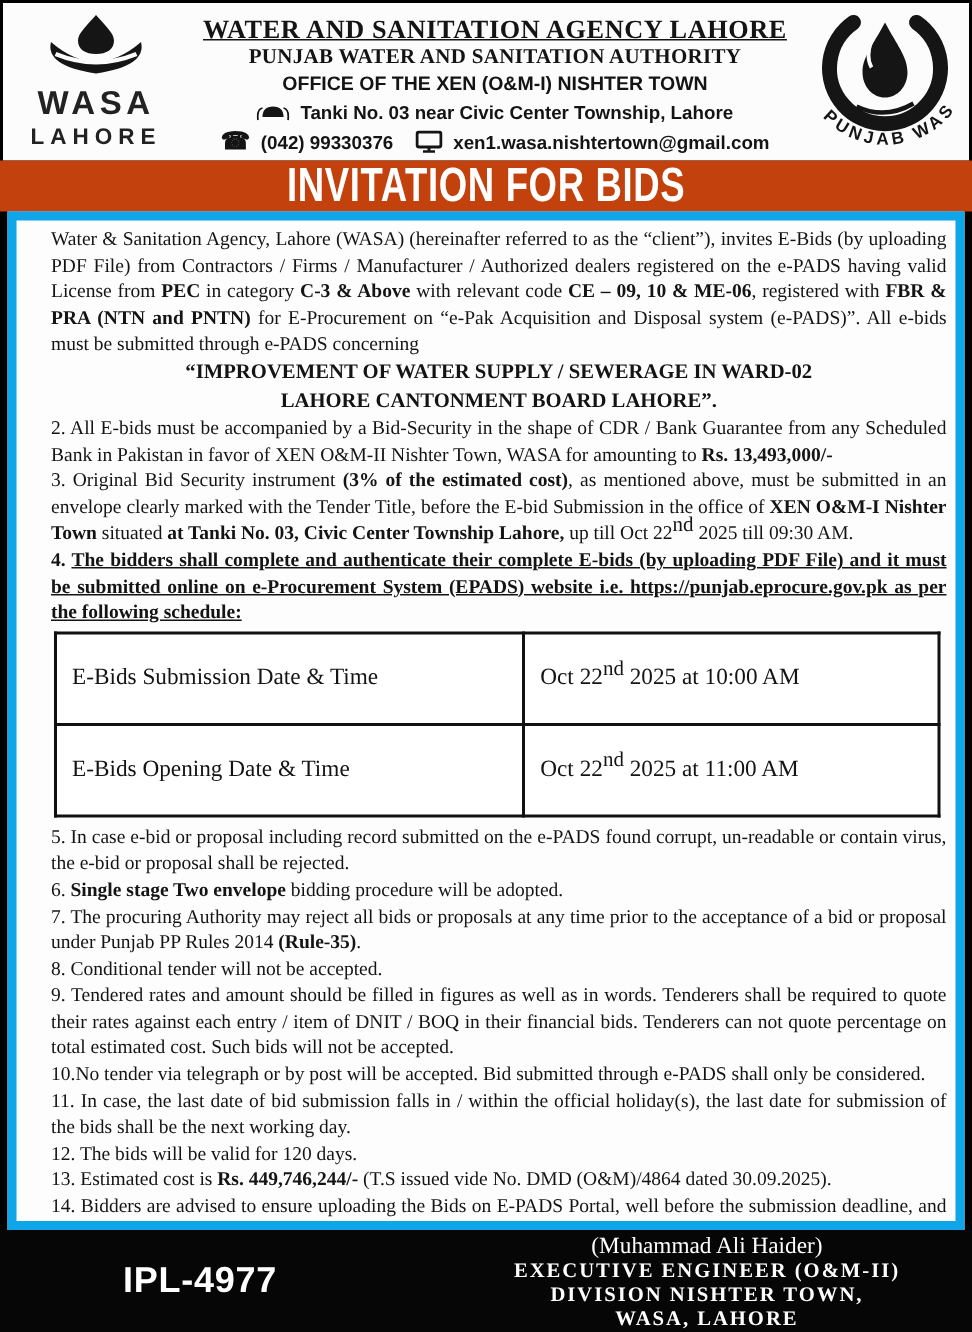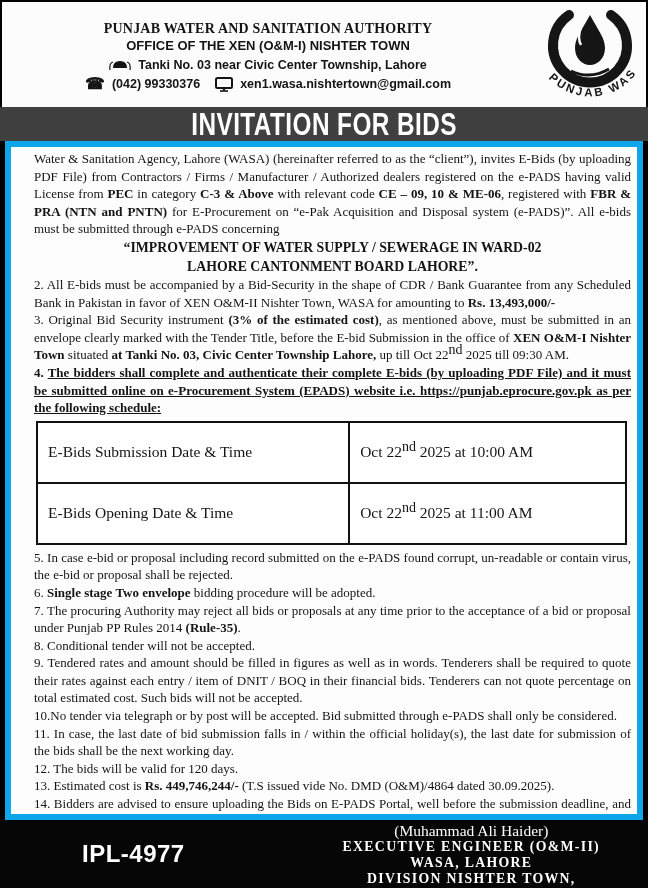--- a/index.html
+++ b/index.html
@@ -8,21 +8,21 @@
   .header{position:absolute;top:2px;left:2px;width:644px;height:105px;background:#fcfcfc;display:flex;align-items:center;}
   .logo-left{width:124px;display:flex;justify-content:center;align-items:center;}
   .header-center{flex:1;text-align:center;padding-top:2px;}
   .org-title{font-size:17.5px;font-weight:700;text-decoration:underline;letter-spacing:0.4px;white-space:nowrap;}
   .authority{font-size:14px;font-weight:700;margin-top:1px;letter-spacing:0.2px;}
   .office{font-family:"Liberation Sans",sans-serif;font-size:13px;font-weight:700;margin-top:1px;}
   .addr-line,.contact-line{font-family:"Liberation Sans",sans-serif;font-size:12.5px;font-weight:700;display:flex;justify-content:center;align-items:center;gap:7px;margin-top:5px;}
   .phone-glyph{font-size:16px;line-height:12px;}
   .logo-right{width:112px;display:flex;justify-content:center;align-items:center;}
   
-  .banner{position:absolute;top:107px;left:0;width:648px;height:34px;background:#404040;display:flex;align-items:center;justify-content:center;overflow:hidden;text-align:right;}
+  .banner{position:absolute;top:107px;left:0;width:648px;height:34px;background:#c2410c;display:flex;align-items:center;justify-content:center;overflow:hidden;text-align:right;}
   .banner-text{color:#fff;font-family:"Liberation Sans",sans-serif;font-weight:700;font-size:29px;letter-spacing:0.5px;transform:scale(0.84,1.1);white-space:nowrap;}
   
   .body-box{position:absolute;top:141px;left:5px;width:638px;height:679px;background:#fdfdfd;border:6px solid #0ea5e9;box-sizing:border-box;padding:3px 6px 0 23px;overflow:hidden;}
   .para{font-size:13px;line-height:17.6px;text-align:justify;}
   .para.center{text-align:center;font-size:13.8px;line-height:19px;}
   .para .b{font-weight:700;}
   .para .u{text-decoration:underline;}
   sup{font-size:14px;line-height:0;vertical-align:super;}
   table.schedule{border-collapse:collapse;width:99%;margin:4px 0 4px 2px;background:#fff;}
   table.schedule td{border:2px solid #111;font-size:15.5px;padding:17px 10px;height:25px;}
@@ -33,21 +33,31 @@
   .sig-block{margin-left:auto;margin-right:48px;text-align:center;}
   .sig-name{font-size:15.5px;line-height:17px;}
   .sig-line{font-weight:700;font-size:13.8px;line-height:16px;letter-spacing:1.3px;}
 </style>
 </head>
 <body>
 
 <div class="page">
 
   <div class="header">
+    <div class="logo-left">
+      <svg width="112" height="94" viewBox="0 0 112 94">
+        <path d="M56 2 C50 9 44 14 44 19 C44 25 49 28 56 28 C63 28 68 25 68 19 C68 14 62 9 56 2 Z" fill="#151515"></path>
+        <path d="M26 20 Q56 46 86 20 Q90 36 56 41 Q22 36 26 20 Z" fill="#151515"></path>
+        <path d="M29 28 Q56 39 83 28" stroke="#fcfcfc" stroke-width="3" fill="none"></path>
+        <text x="56" y="68" text-anchor="middle" font-family="Liberation Sans, sans-serif" font-size="22" font-weight="bold" letter-spacing="3" fill="#222">WASA</text>
+        <text x="56" y="88" text-anchor="middle" font-family="Liberation Sans, sans-serif" font-size="15" font-weight="bold" letter-spacing="4" fill="#222">LAHORE</text>
+      </svg>
+    </div>
     <div class="header-center">
+      <div class="org-title">WATER AND SANITATION AGENCY LAHORE</div>
       <div class="authority">PUNJAB WATER AND SANITATION AUTHORITY</div>
       <div class="office">OFFICE OF THE XEN (O&amp;M-I) NISHTER TOWN</div>
       <div class="addr-line">
         <svg width="22" height="12" viewBox="0 0 22 12">
           <path d="M1 11 Q0 4 4 3" stroke="#151515" stroke-width="1.2" fill="none"></path>
           <path d="M21 11 Q22 4 18 3" stroke="#151515" stroke-width="1.2" fill="none"></path>
           <path d="M4 9 Q4 2 11 2 Q18 2 18 9 Z" fill="#151515"></path>
         </svg>
         <span>Tanki No. 03 near Civic Center Township, Lahore</span>
       </div>
@@ -115,18 +125,18 @@
         <div class="para"><span>13. Estimated cost is </span><span class="b">Rs. 449,746,244/-</span><span> (T.S issued vide No. DMD (O&amp;M)/4864 dated 30.09.2025).</span></div>
         <div class="para"><span>14.  Bidders are advised to ensure uploading the Bids on E-PADS Portal, well before the submission deadline, and not wait for the last date and time to upload the bid as E-pads server might have any issue for some hours. Bid submission on E-PADS Portal shall entirely be the responsibility of the bidder. Water &amp; Sanitation Agency, Lahore shall not be held responsible for any issue thereof. For any assistance regarding E-PADS Portal, system support phone number is provided hereunder: </span><span class="b">E-PADS Helpline: 051-111-137-237</span></div>
       </div>
   </div>
 
   <div class="footer">
     <div class="ipl">IPL-4977</div>
     <div class="sig-block">
       <div class="sig-name">(Muhammad Ali Haider)</div>
       <div class="sig-line">EXECUTIVE ENGINEER (O&amp;M-II)</div>
+      <div class="sig-line">DIVISION NISHTER TOWN,</div>
       <div class="sig-line">WASA, LAHORE</div>
-      <div class="sig-line">DIVISION NISHTER TOWN,</div>
     </div>
   </div>
 
 </div>
 
 </body></html>

